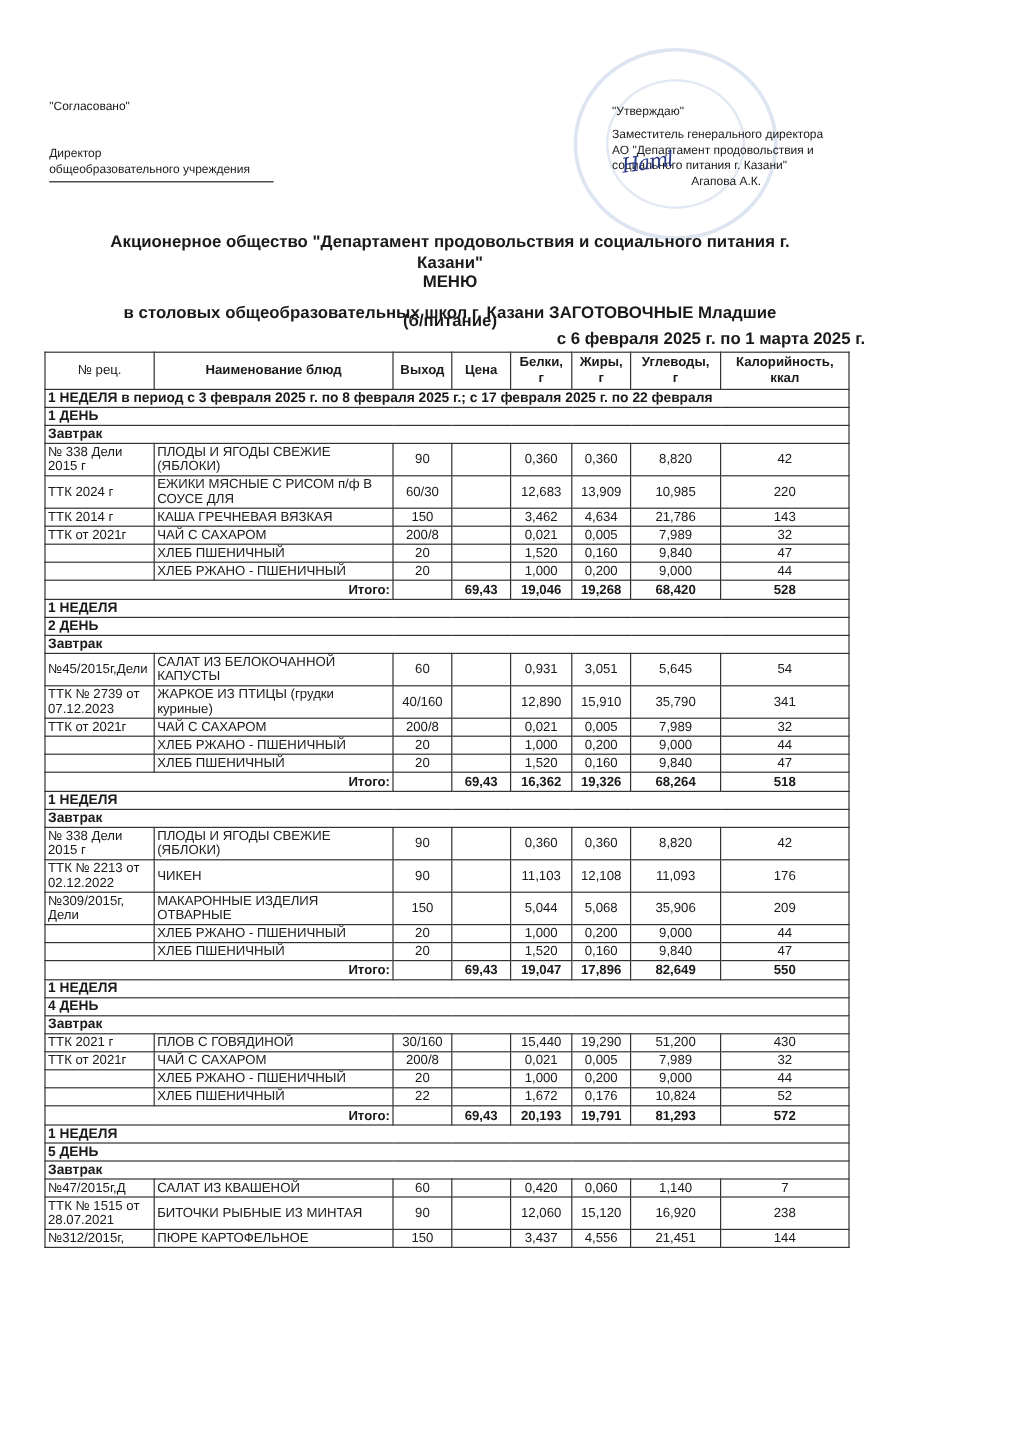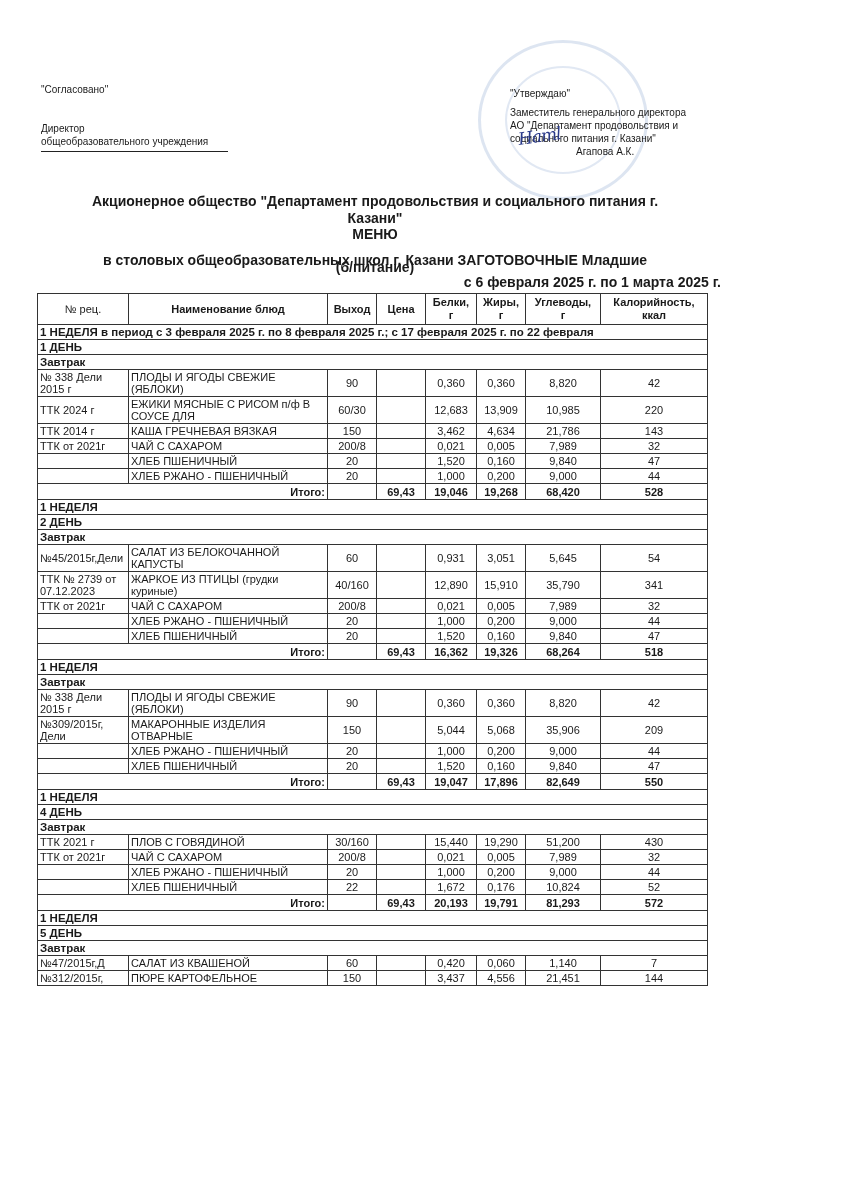--- a/index.html
+++ b/index.html
@@ -248,20 +248,30 @@
         <td class=" wrap">№ 338 Дели 2015 г</td>
         <td class=" wrap">ПЛОДЫ И ЯГОДЫ СВЕЖИЕ (ЯБЛОКИ)</td>
         <td class="c">90</td>
         <td class="c"></td>
         <td class="c">0,360</td>
         <td class="c">0,360</td>
         <td class="c">8,820</td>
         <td class="c">42</td>
       </tr>
       <tr class="row tall">
+        <td class=" wrap">ТТК № 2213 от 02.12.2022</td>
+        <td class=" wrap">ЧИКЕН</td>
+        <td class="c">90</td>
+        <td class="c"></td>
+        <td class="c">11,103</td>
+        <td class="c">12,108</td>
+        <td class="c">11,093</td>
+        <td class="c">176</td>
+      </tr>
+      <tr class="row tall">
         <td class=" wrap">№309/2015г, Дели</td>
         <td class=" wrap">МАКАРОННЫЕ ИЗДЕЛИЯ ОТВАРНЫЕ</td>
         <td class="c">150</td>
         <td class="c"></td>
         <td class="c">5,044</td>
         <td class="c">5,068</td>
         <td class="c">35,906</td>
         <td class="c">209</td>
       </tr>
       <tr class="row">
@@ -363,20 +373,30 @@
       <tr class="row">
         <td class="">№47/2015г,Д</td>
         <td class="">САЛАТ ИЗ КВАШЕНОЙ</td>
         <td class="c">60</td>
         <td class="c"></td>
         <td class="c">0,420</td>
         <td class="c">0,060</td>
         <td class="c">1,140</td>
         <td class="c">7</td>
       </tr>
+      <tr class="row tall">
+        <td class=" wrap">ТТК № 1515 от 28.07.2021</td>
+        <td class=" wrap">БИТОЧКИ РЫБНЫЕ ИЗ МИНТАЯ</td>
+        <td class="c">90</td>
+        <td class="c"></td>
+        <td class="c">12,060</td>
+        <td class="c">15,120</td>
+        <td class="c">16,920</td>
+        <td class="c">238</td>
+      </tr>
       <tr class="row">
         <td class="">№312/2015г,</td>
         <td class="">ПЮРЕ КАРТОФЕЛЬНОЕ</td>
         <td class="c">150</td>
         <td class="c"></td>
         <td class="c">3,437</td>
         <td class="c">4,556</td>
         <td class="c">21,451</td>
         <td class="c">144</td>
       </tr>

